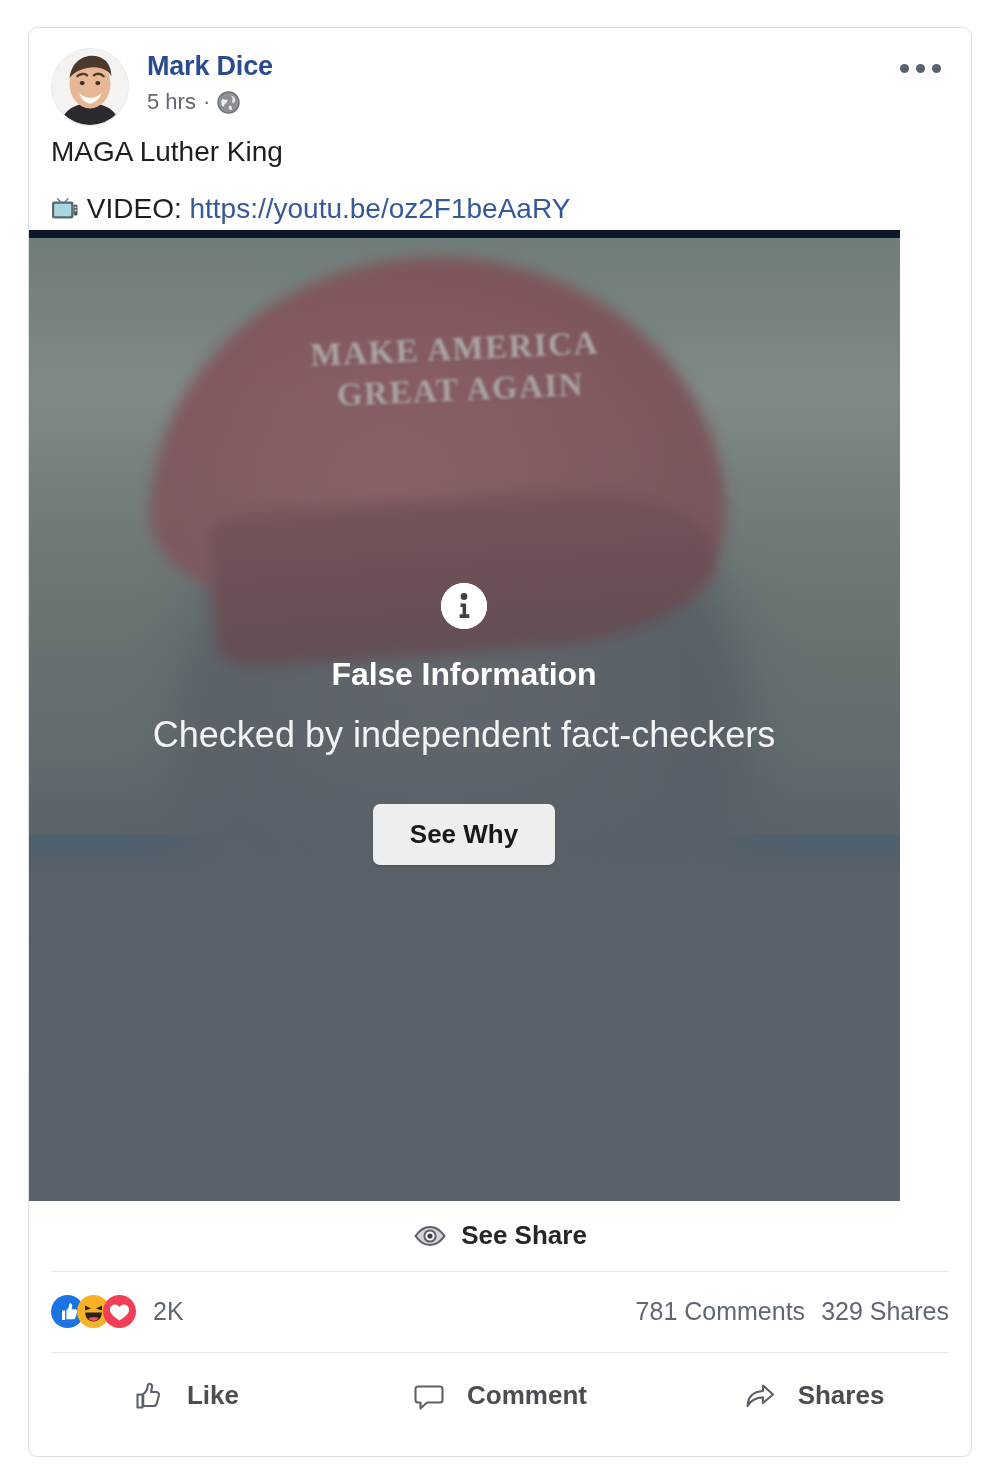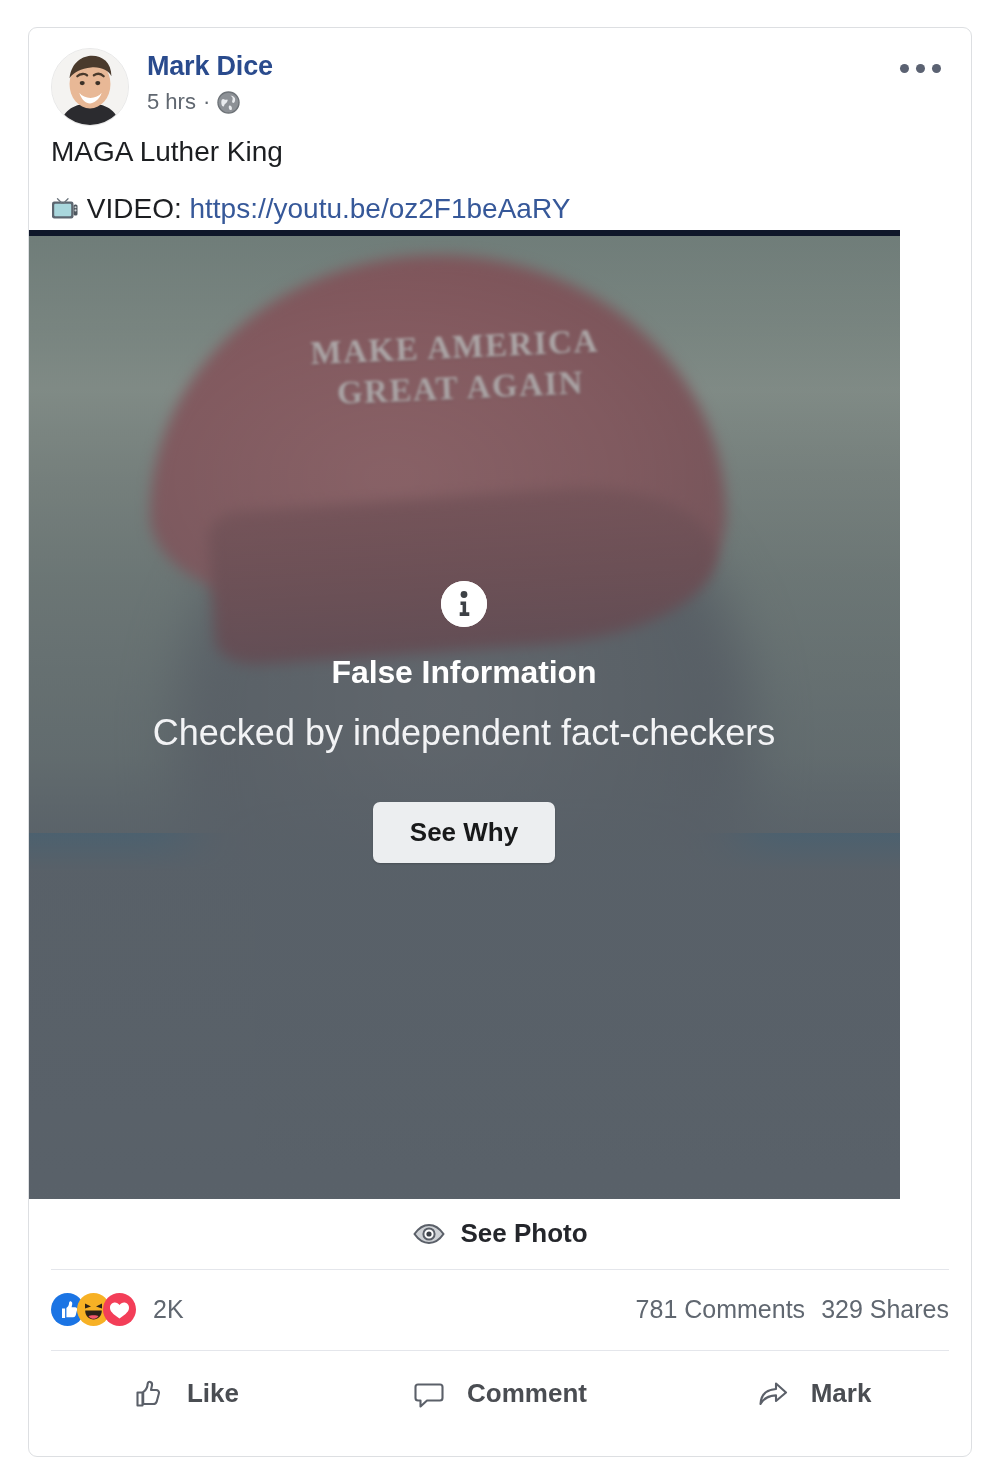--- a/index.html
+++ b/index.html
@@ -130,21 +130,21 @@
   .post-text-spacer { height: 16px; }
 
   
   .media {
     position: relative;
     width: 872px;
     margin-left: -1px;
     height: 963px;
     overflow: hidden;
     background: #0369a1;
-    border-top: 6px solid #0f172a;
+    border-top: 8px solid #0f172a;
   }
   .photo {
     position: absolute;
     inset: 0;
     filter: blur(0px);
   }
   
   .photo .bg-sky {
     position: absolute;
     left: 0; top: 0; right: 0; height: 62%;
@@ -468,21 +468,21 @@
     </div>
 
     <div class="see-photo-bar">
       <span>
         <svg class="eye-icon" viewBox="0 0 34 34" xmlns="http://www.w3.org/2000/svg" aria-hidden="true">
           <path d="M2.5 17 C7 10.5 12 8 17 8 C22 8 27 10.5 31.5 17 C27 23.5 22 26 17 26 C12 26 7 23.5 2.5 17 Z" fill="#cfd2d6" stroke="#5b6069" stroke-width="2.1" stroke-linejoin="round"></path>
           <circle cx="17" cy="17" r="5.6" fill="#ffffff" stroke="#5b6069" stroke-width="2"></circle>
           <circle cx="17" cy="17" r="2.6" fill="#3a3f46"></circle>
         </svg>
       </span>
-      <span class="see-photo-label">See Photo</span>
+      <span class="see-photo-label">See Share</span>
     </div>
 
     <div class="divider"></div>
 
     <div class="counts-row">
       <div class="reactions">
         <div class="reaction-pills">
           <span class="pill">
             <svg viewBox="0 0 33 33" xmlns="http://www.w3.org/2000/svg" aria-hidden="true">
               <circle cx="16.5" cy="16.5" r="16.5" fill="#1b74e4"></circle>
@@ -537,18 +537,18 @@
         </span>
         <span class="action-label">Comment</span>
       </div>
 
       <div class="action-btn">
         <span>
           <svg viewBox="0 0 32 32" xmlns="http://www.w3.org/2000/svg" aria-hidden="true">
             <path d="M3.5 26 C4 16.5 10 11.5 19 11 V5.5 L29 14.5 L19 23 v-5.6 C12 17.6 7 20 3.5 26 Z" fill="none" stroke="#5b6069" stroke-width="2.1" stroke-linejoin="round"></path>
           </svg>
         </span>
-        <span class="action-label">Mark</span>
+        <span class="action-label">Shares</span>
       </div>
     </div>
 
   </div>
 </div>
 
 </body></html>

